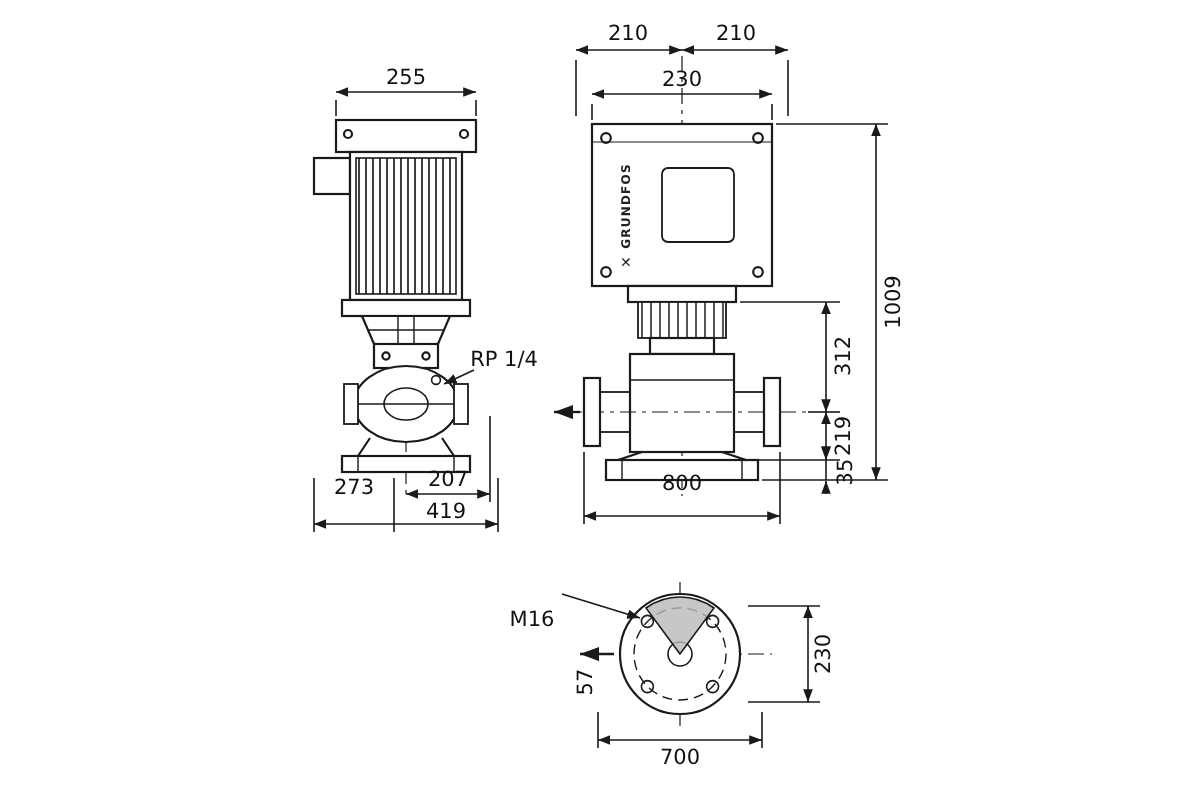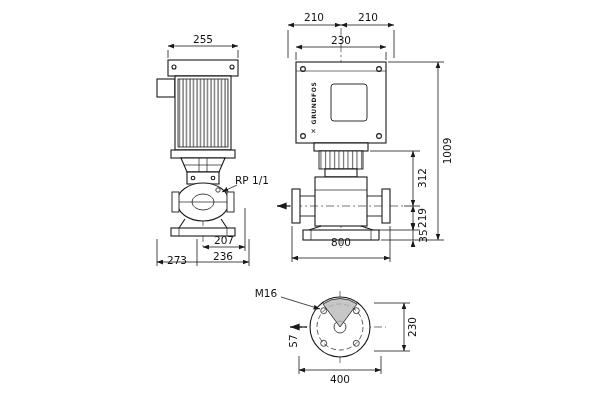--- a/index.html
+++ b/index.html
@@ -172,33 +172,33 @@
       <line x1="374" y1="351" x2="410" y2="351"></line>
       <line x1="404" y1="303" x2="404" y2="351" marker-start="url(#as)" marker-end="url(#ae)"></line>
       <line x1="299" y1="356" x2="299" y2="374"></line>
       <line x1="381" y1="356" x2="381" y2="374"></line>
       <line x1="299" y1="370" x2="381" y2="370" marker-start="url(#as)" marker-end="url(#ae)"></line>
     </g>
   </svg>
 
   <span class="lbl" style="left:203px;top:39px">255</span>
   <span class="lbl" style="left:224px;top:240px">207</span>
-  <span class="lbl" style="left:177px;top:260px">273</span>
-  <span class="lbl" style="left:223px;top:256px">236</span>
-  <span class="lbl" style="left:252px;top:180px">RP 1/1</span>
+  <span class="lbl" style="left:177px;top:244px">273</span>
+  <span class="lbl" style="left:223px;top:256px">419</span>
+  <span class="lbl" style="left:252px;top:180px">RP 1/4</span>
 
   <span class="lbl" style="left:314px;top:17px">210</span>
   <span class="lbl" style="left:368px;top:17px">210</span>
   <span class="lbl" style="left:341px;top:40px">230</span>
   <span class="lbl" style="left:341px;top:242px">800</span>
   <span class="lbl rot" style="left:447px;top:151px">1009</span>
   <span class="lbl rot" style="left:422px;top:178px">312</span>
   <span class="lbl rot" style="left:422px;top:218px">219</span>
   <span class="lbl rot" style="left:423px;top:236px">35</span>
   <span class="lbl rot brand" style="left:314px;top:103px">GRUNDFOS</span>
   <span class="lbl rot mark" style="left:314px;top:131px">✕</span>
 
-  <span class="lbl" style="left:266px;top:293px">M16</span>
+  <span class="lbl" style="left:266px;top:310px">M16</span>
   <span class="lbl rot" style="left:412px;top:327px">230</span>
   <span class="lbl rot" style="left:293px;top:341px">57</span>
-  <span class="lbl" style="left:340px;top:379px">400</span>
+  <span class="lbl" style="left:340px;top:379px">700</span>
 
 </div>
 
 </body></html>

